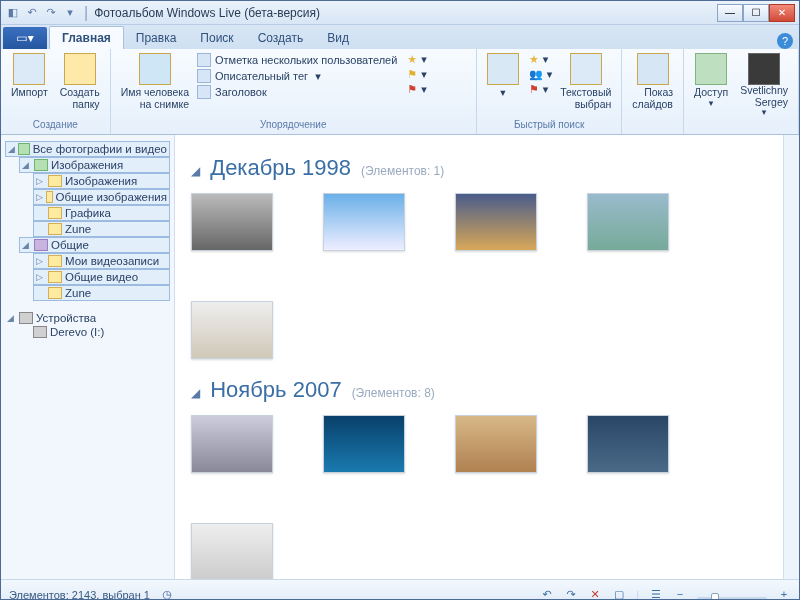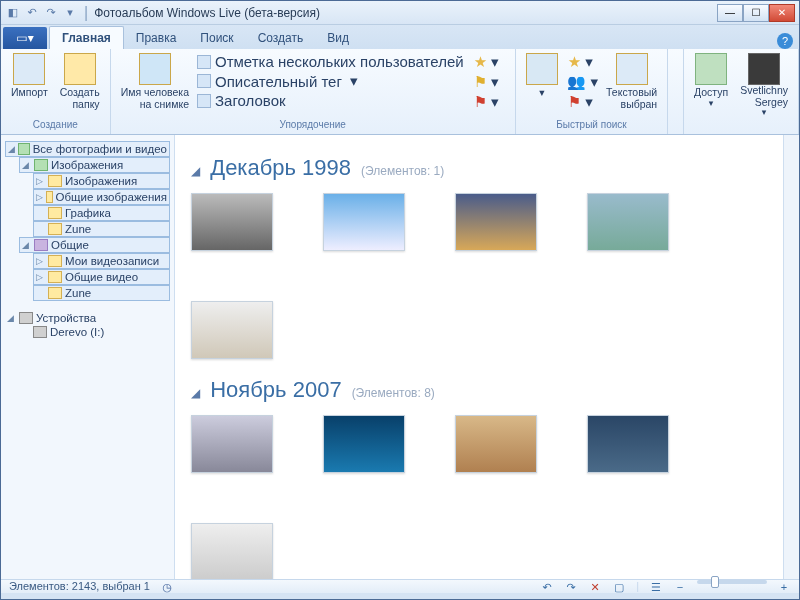--- a/index.html
+++ b/index.html
@@ -20,21 +20,21 @@
 .ribbon { height: 86px; background: linear-gradient(#f7fbff,#e6f0fb); border-bottom: 1px solid #a9c1dd; display: flex; }
 .rgroup { border-right: 1px solid #c6d8ec; padding: 2px 6px; display: flex; flex-direction: column; }
 .rgroup-body { flex: 1; display: flex; align-items: flex-start; gap: 4px; }
 .rgroup-label { font-size: 10px; color: #5a7aa8; text-align: center; padding-bottom: 2px; }
 .big-btn { display: flex; flex-direction: column; align-items: center; padding: 2px 4px; cursor: pointer; }
 .big-ico { width: 32px; height: 32px; background: #ffe9a8; border: 1px solid #caa74a; margin-bottom: 2px; }
 .big-btn span { font-size: 10.5px; color: #2a4266; text-align: right; line-height: 1.1; }
 .small-grid { display: grid; grid-template-columns: repeat(3,18px); gap: 2px; padding-top: 4px; }
 .sm-ico { width: 16px; height: 16px; background: #c7dbf2; border: 1px solid #8aa4c4; }
 .mid-list { display: flex; flex-direction: column; gap: 2px; padding-top: 2px; }
-.mid-item { display: flex; align-items: center; gap: 4px; font-size: 15px; color: #2a4266; cursor: pointer; }
+.mid-item { display: flex; align-items: center; gap: 4px; font-size: 11px; color: #2a4266; cursor: pointer; }
 .mid-ico { width: 14px; height: 14px; background: #d6e6f7; border: 1px solid #9bb6d6; }
 .acct-ico { width: 32px; height: 32px; background: #3a3a3a; border: 1px solid #666; }
 .content { display: flex; height: calc(600px - 24px - 24px - 86px - 22px); background: #fff; }
 .sidebar { width: 174px; background: #f2f7fd; border-right: 1px solid #cedef0; padding: 6px 4px; font-size: 11.5px; color: #2a4266; overflow: hidden; }
 .tree-item { display: flex; align-items: center; gap: 3px; padding: 1px 2px; cursor: pointer; white-space: nowrap; }
 .tree-item.sel { background: #e3eefb; border: 1px solid #9bbce0; }
 .tree-arrow { width: 9px; font-size: 9px; color: #6a87aa; }
 .tree-ico { width: 14px; height: 12px; background: #ffeaa1; border: 1px solid #d4b054; }
 .tree-ico.pic { background: #b4e0b4; border-color: #6fb36f; }
 .tree-ico.vid { background: #c9b4e0; border-color: #9a7dc2; }
@@ -42,21 +42,21 @@
 .indent1 { margin-left: 14px; }
 .indent2 { margin-left: 28px; }
 .main { flex: 1; overflow: auto; padding: 10px 16px; }
 .group-head { display: flex; align-items: baseline; gap: 10px; margin: 10px 0 12px; }
 .group-arrow { color: #5a7aa8; font-size: 12px; }
 .group-title { font-size: 22px; color: #3a6ea5; font-weight: 400; }
 .group-count { font-size: 12px; color: #9aaac0; }
 .thumbs { display: flex; gap: 50px; flex-wrap: wrap; margin-bottom: 18px; }
 .thumb { width: 82px; height: 58px; border: 1px solid #c6d2de; background: linear-gradient(#8ac,#def); box-shadow: 0 1px 2px rgba(0,0,0,.15); }
 .scrollbar { width: 16px; background: #eef4fb; border-left: 1px solid #cedef0; }
-.statusbar { height: 14px; background: linear-gradient(#f3f8fd,#e3edf8); border-top: 1px solid #c6d8ec; display: flex; align-items: flex-start; padding: 0 8px; font-size: 11px; color: #3a5a82; gap: 10px; }
+.statusbar { height: 22px; background: linear-gradient(#f3f8fd,#e3edf8); border-top: 1px solid #c6d8ec; display: flex; align-items: flex-end; padding: 0 8px; font-size: 11px; color: #3a5a82; gap: 10px; }
 .statusbar .spacer { flex: 1; }
 .sb-ico { width: 14px; height: 14px; color: #3a6ea5; font-size: 11px; display: flex; align-items: center; justify-content: center; cursor: pointer; }
 .zoom-track { width: 70px; height: 4px; background: #c6d8ec; position: relative; border-radius: 2px; }
 .zoom-thumb { position: absolute; left: 14px; top: -4px; width: 8px; height: 12px; background: #fff; border: 1px solid #8aa4c4; border-radius: 2px; }
 </style>
 </head>
 <body>
 
 <div class="titlebar">
   <div class="qat">
@@ -138,20 +138,27 @@
       </div>
       <div class="big-btn">
         <div class="big-ico" style="background:#dceaf7"></div>
         <span style="white-space:pre">Текстовый
 выбран</span>
       </div>
     </div>
     <div class="rgroup-label">Быстрый поиск</div>
   </div>
   <div class="rgroup">
+    <div class="rgroup-body">
+      <div class="big-btn">
+        <div class="big-ico" style="background:#d7e6f5"></div>
+        <span style="white-space:pre">Показ
+слайдов</span>
+      </div>
+    </div>
     <div class="rgroup-label">&nbsp;</div>
   </div>
   <div class="rgroup">
     <div class="rgroup-body">
       <div class="big-btn">
         <div class="big-ico" style="background:#bfe0c0;border-color:#7fb37f"></div>
         <span>Доступ</span>
           <span style="font-size:9px">▾</span>
       </div>
       <div class="big-btn">

